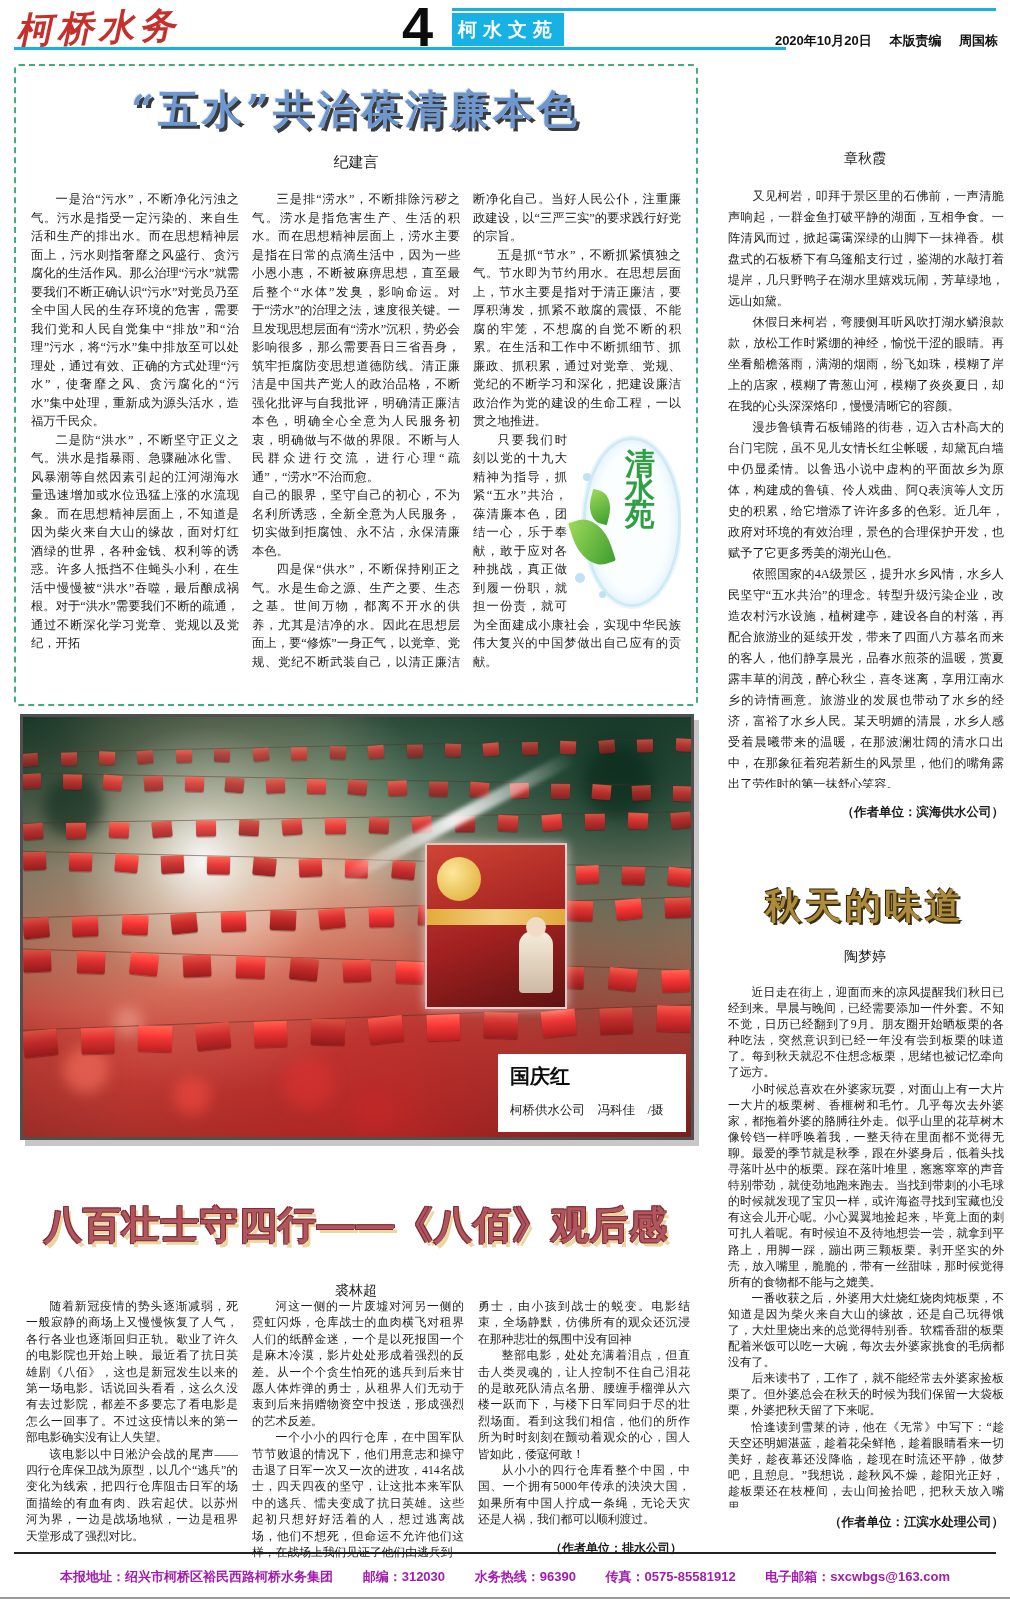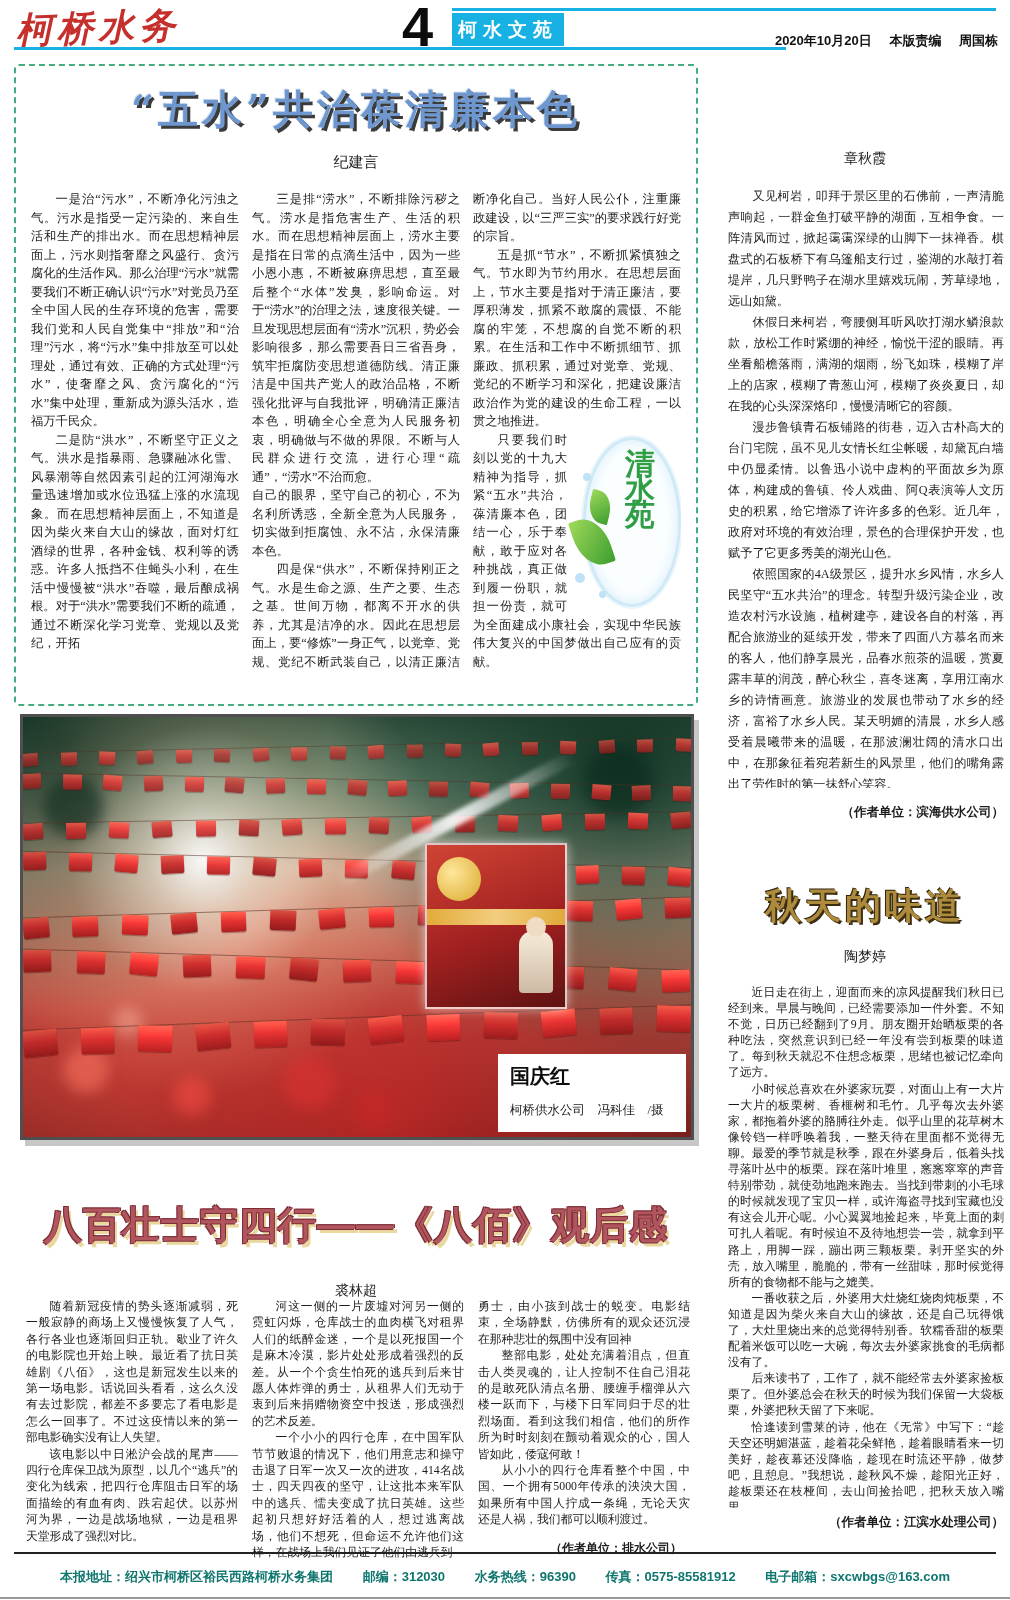--- a/index.html
+++ b/index.html
@@ -109,21 +109,21 @@
   .qiutian-byline{left:728px;top:948px;width:274px;text-align:center;font-size:14px;}
   .qiutian-text{left:728px;top:984px;width:276px;height:524px;overflow:hidden;
               font-size:11.8px;line-height:16.1px;text-align:justify;}
   .qiutian-author{left:728px;top:1514px;width:276px;text-align:right;font-weight:bold;font-size:12.5px;}
   .babai-author{left:470px;top:1540px;width:212px;text-align:right;font-weight:bold;font-size:12px;}
 
   
   .footer-rule{left:14px;top:1552px;width:982px;height:2px;background:#222;}
   .footer{left:14px;top:1560px;width:982px;height:34px;display:flex;align-items:center;
           justify-content:space-between;padding:0 46px;box-sizing:border-box;
-          font-family:"Liberation Sans",sans-serif;font-weight:bold;font-size:13px;color:#0f766e;}
+          font-family:"Liberation Sans",sans-serif;font-weight:bold;font-size:13px;color:#a21caf;}
   .footer-rule2{left:0;top:1597px;width:1010px;height:2px;background:#9a9a9a;}
 </style>
 </head>
 <body>
 
 <div id="page">
 
   <div class="abs masthead">柯桥水务</div>
   <div class="abs pagenum">4</div>
   <div class="abs rule-top"></div>

